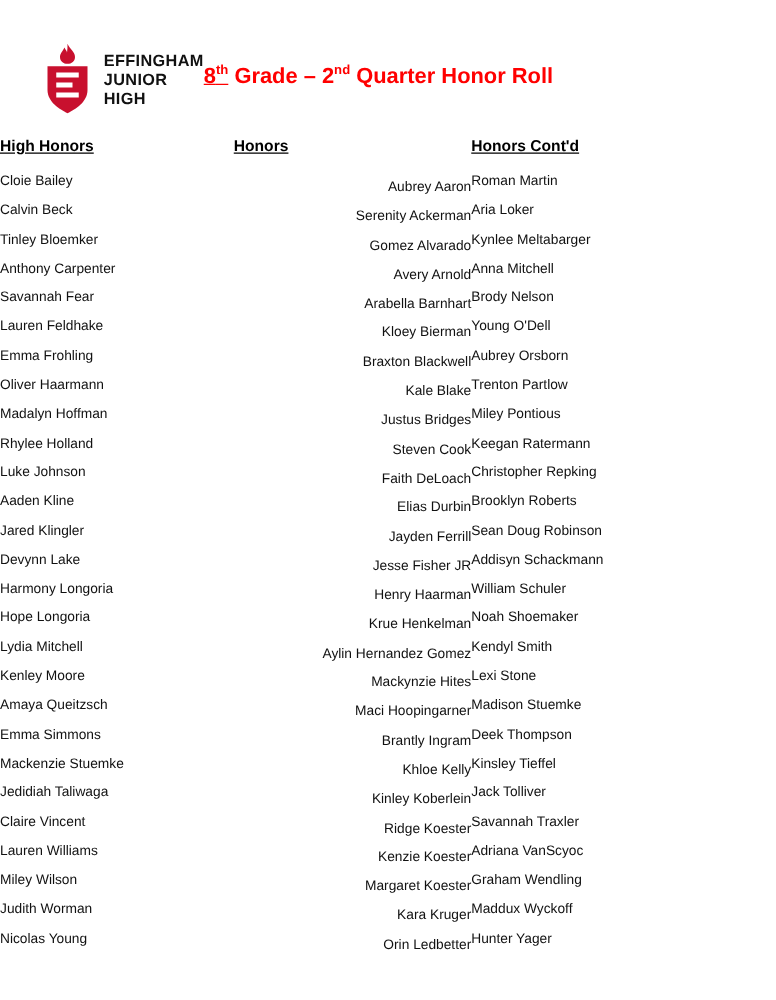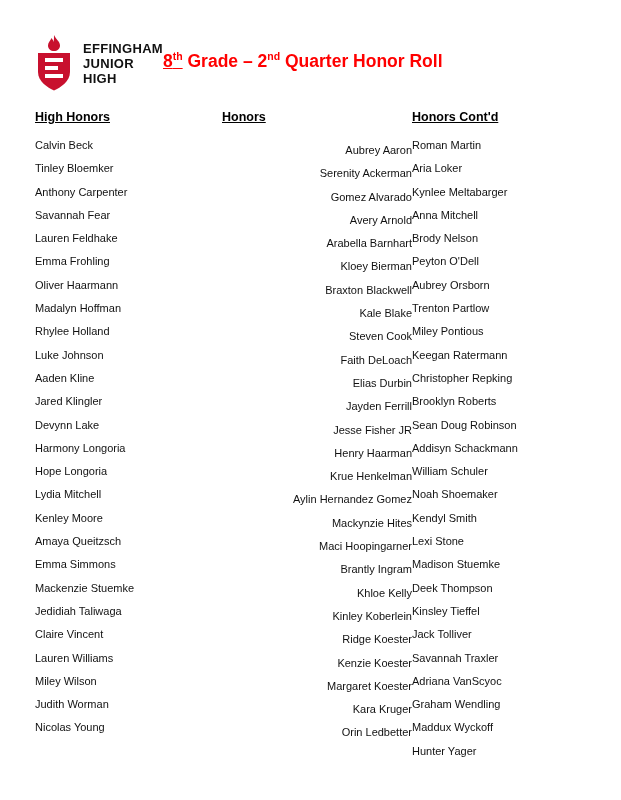--- a/index.html
+++ b/index.html
@@ -43,21 +43,20 @@
     color: #ff0000;
     white-space: nowrap;
   }
   .title sup { font-size: 60%; }
   .title .underlined { text-decoration: underline; }
 
   
   .columns {
     display: grid;
     grid-template-columns: 187px 190px auto;
-    padding-left: 35px;
     margin-top: 17px;
   }
   .col-heading {
     margin: 0 0 9px 0;
     font-size: 12.5px;
     font-weight: bold;
     text-decoration: underline;
     color: #000000;
     line-height: 16px;
   }
@@ -93,20 +92,21 @@
       <h1 class="title"><span class="underlined"><span>8</span><sup>th</sup></span><span> Grade </span><span>– </span><span><span>2</span><sup>nd</sup></span><span> Quarter Honor Roll</span></h1>
     </div>
 
   </header>
 
   <main class="columns">
 
   <section class="column">
         <h2 class="col-heading">High Honors</h2>
         <div class="names">
+          <div class="name">Cloie Bailey</div>
           <div class="name">Calvin Beck</div>
           <div class="name">Tinley Bloemker</div>
           <div class="name">Anthony Carpenter</div>
           <div class="name">Savannah Fear</div>
           <div class="name">Lauren Feldhake</div>
           <div class="name">Emma Frohling</div>
           <div class="name">Oliver Haarmann</div>
           <div class="name">Madalyn Hoffman</div>
           <div class="name">Rhylee Holland</div>
           <div class="name">Luke Johnson</div>
@@ -132,20 +132,21 @@
         <h2 class="col-heading">Honors</h2>
         <div class="names">
           <div class="name">Aubrey Aaron</div>
           <div class="name">Serenity Ackerman</div>
           <div class="name">Gomez Alvarado</div>
           <div class="name">Avery Arnold</div>
           <div class="name">Arabella Barnhart</div>
           <div class="name">Kloey Bierman</div>
           <div class="name">Braxton Blackwell</div>
           <div class="name">Kale Blake</div>
+          <div class="name">Justus Bridges</div>
           <div class="name">Steven Cook</div>
           <div class="name">Faith DeLoach</div>
           <div class="name">Elias Durbin</div>
           <div class="name">Jayden Ferrill</div>
           <div class="name">Jesse Fisher JR</div>
           <div class="name">Henry Haarman</div>
           <div class="name">Krue Henkelman</div>
           <div class="name">Aylin Hernandez Gomez</div>
           <div class="name">Mackynzie Hites</div>
           <div class="name">Maci Hoopingarner</div>
@@ -160,21 +161,21 @@
         </div>
       </section>
       <section class="column">
         <h2 class="col-heading">Honors Cont'd</h2>
         <div class="names">
           <div class="name">Roman Martin</div>
           <div class="name">Aria Loker</div>
           <div class="name">Kynlee Meltabarger</div>
           <div class="name">Anna Mitchell</div>
           <div class="name">Brody Nelson</div>
-          <div class="name">Peyton O'Dell</div>
+          <div class="name">Young O'Dell</div>
           <div class="name">Aubrey Orsborn</div>
           <div class="name">Trenton Partlow</div>
           <div class="name">Miley Pontious</div>
           <div class="name">Keegan Ratermann</div>
           <div class="name">Christopher Repking</div>
           <div class="name">Brooklyn Roberts</div>
           <div class="name">Sean Doug Robinson</div>
           <div class="name">Addisyn Schackmann</div>
           <div class="name">William Schuler</div>
           <div class="name">Noah Shoemaker</div>

